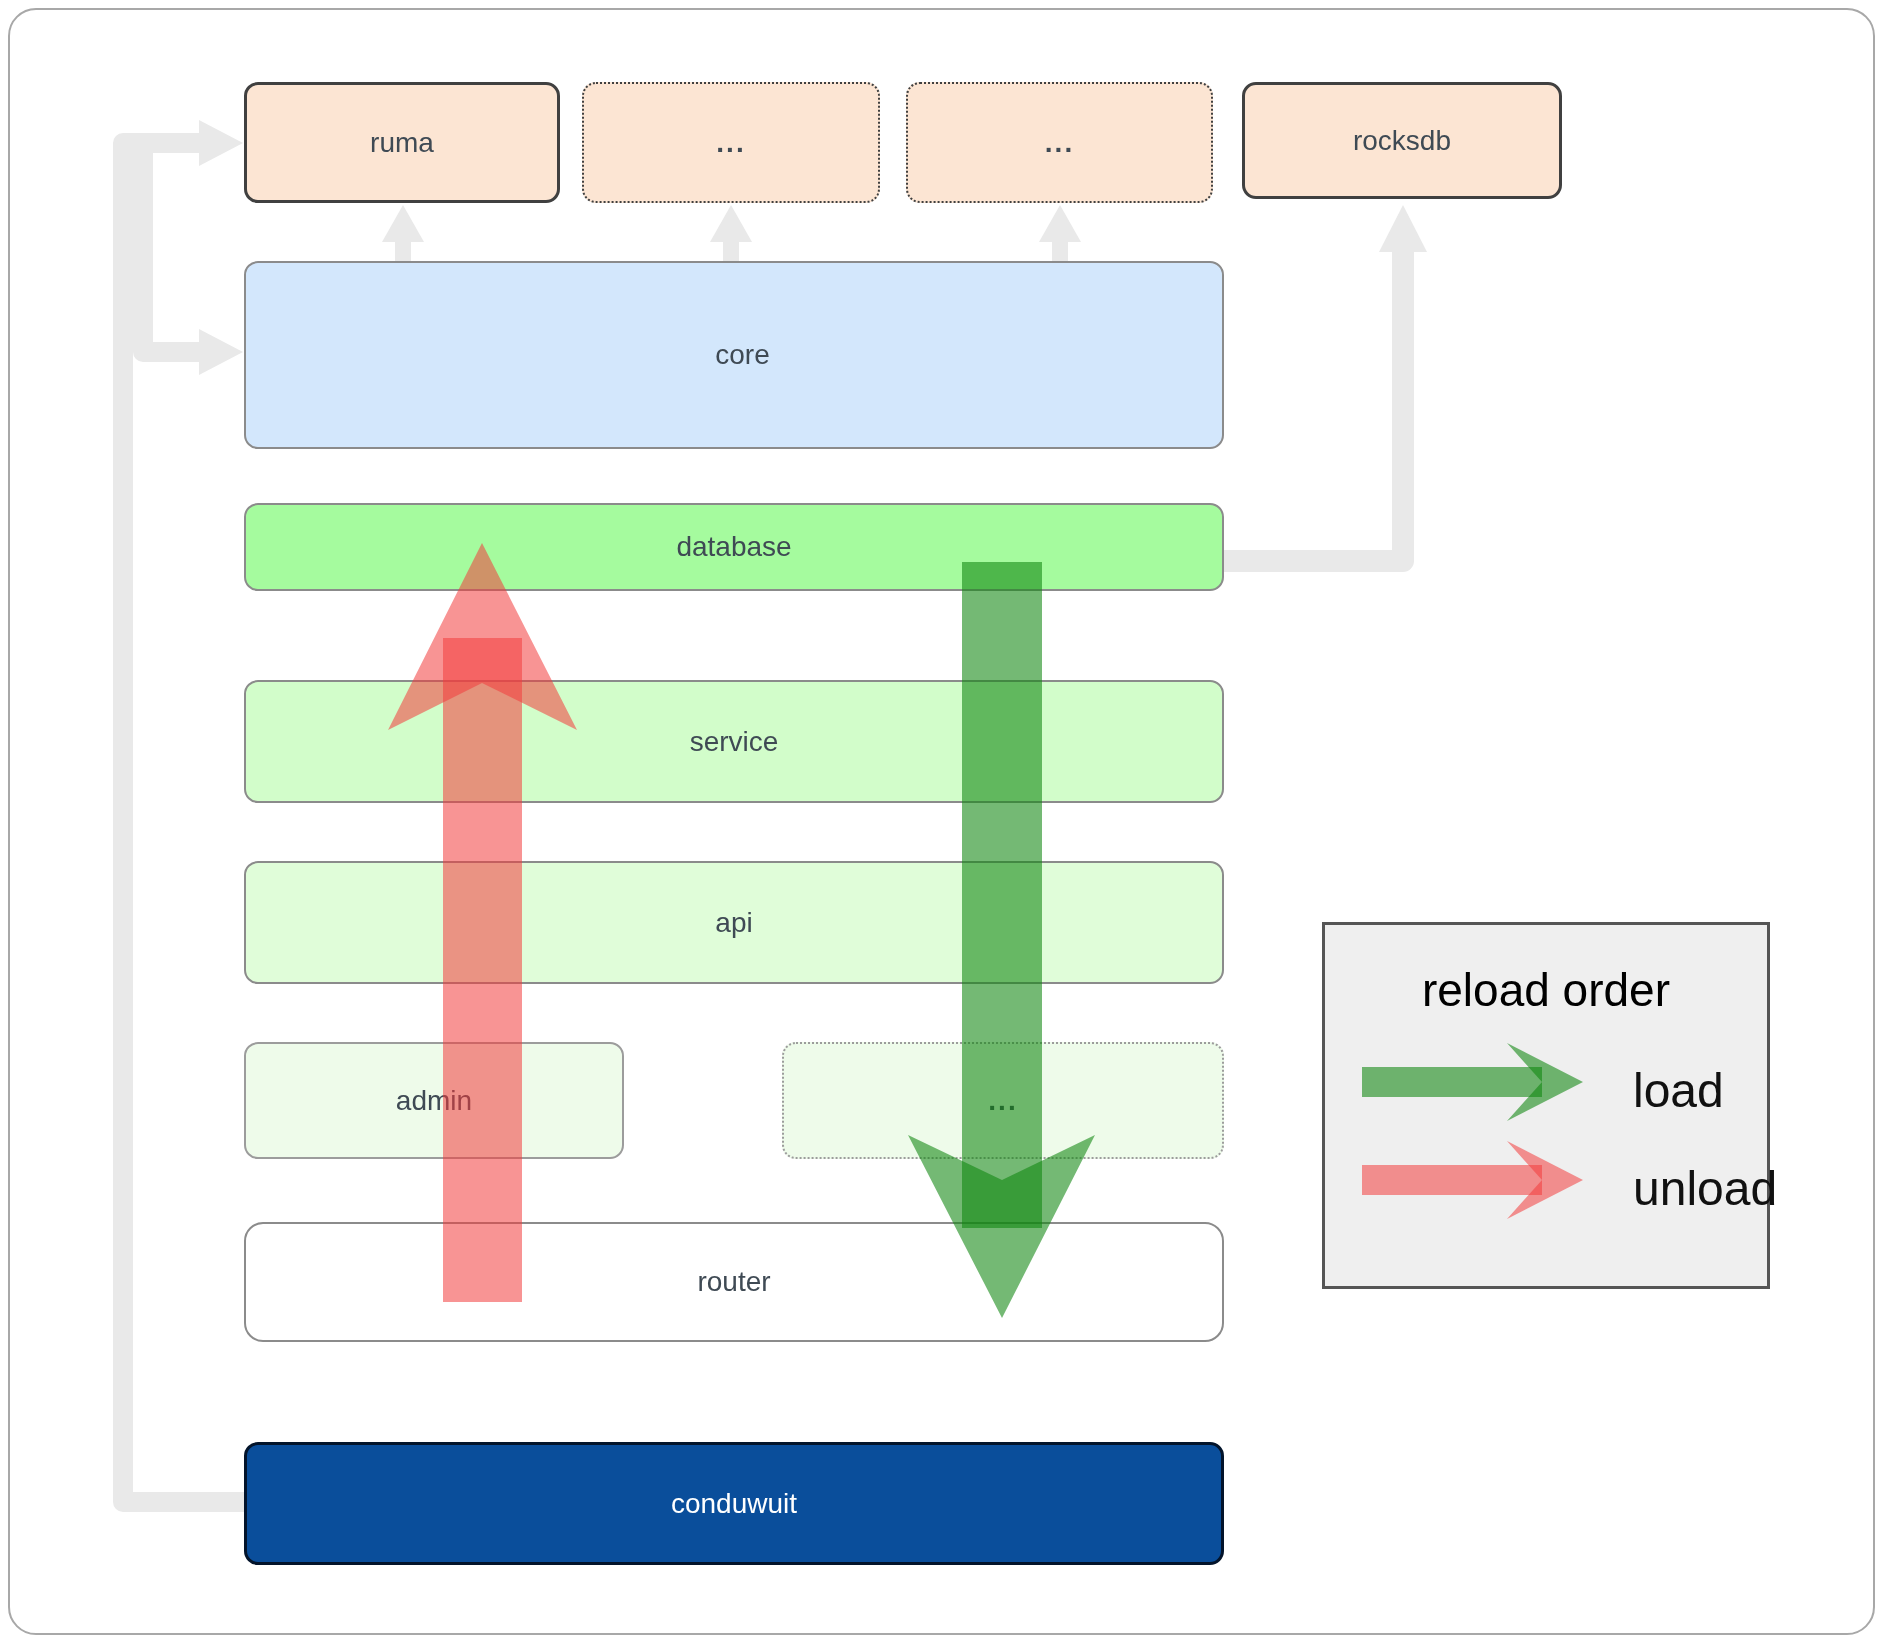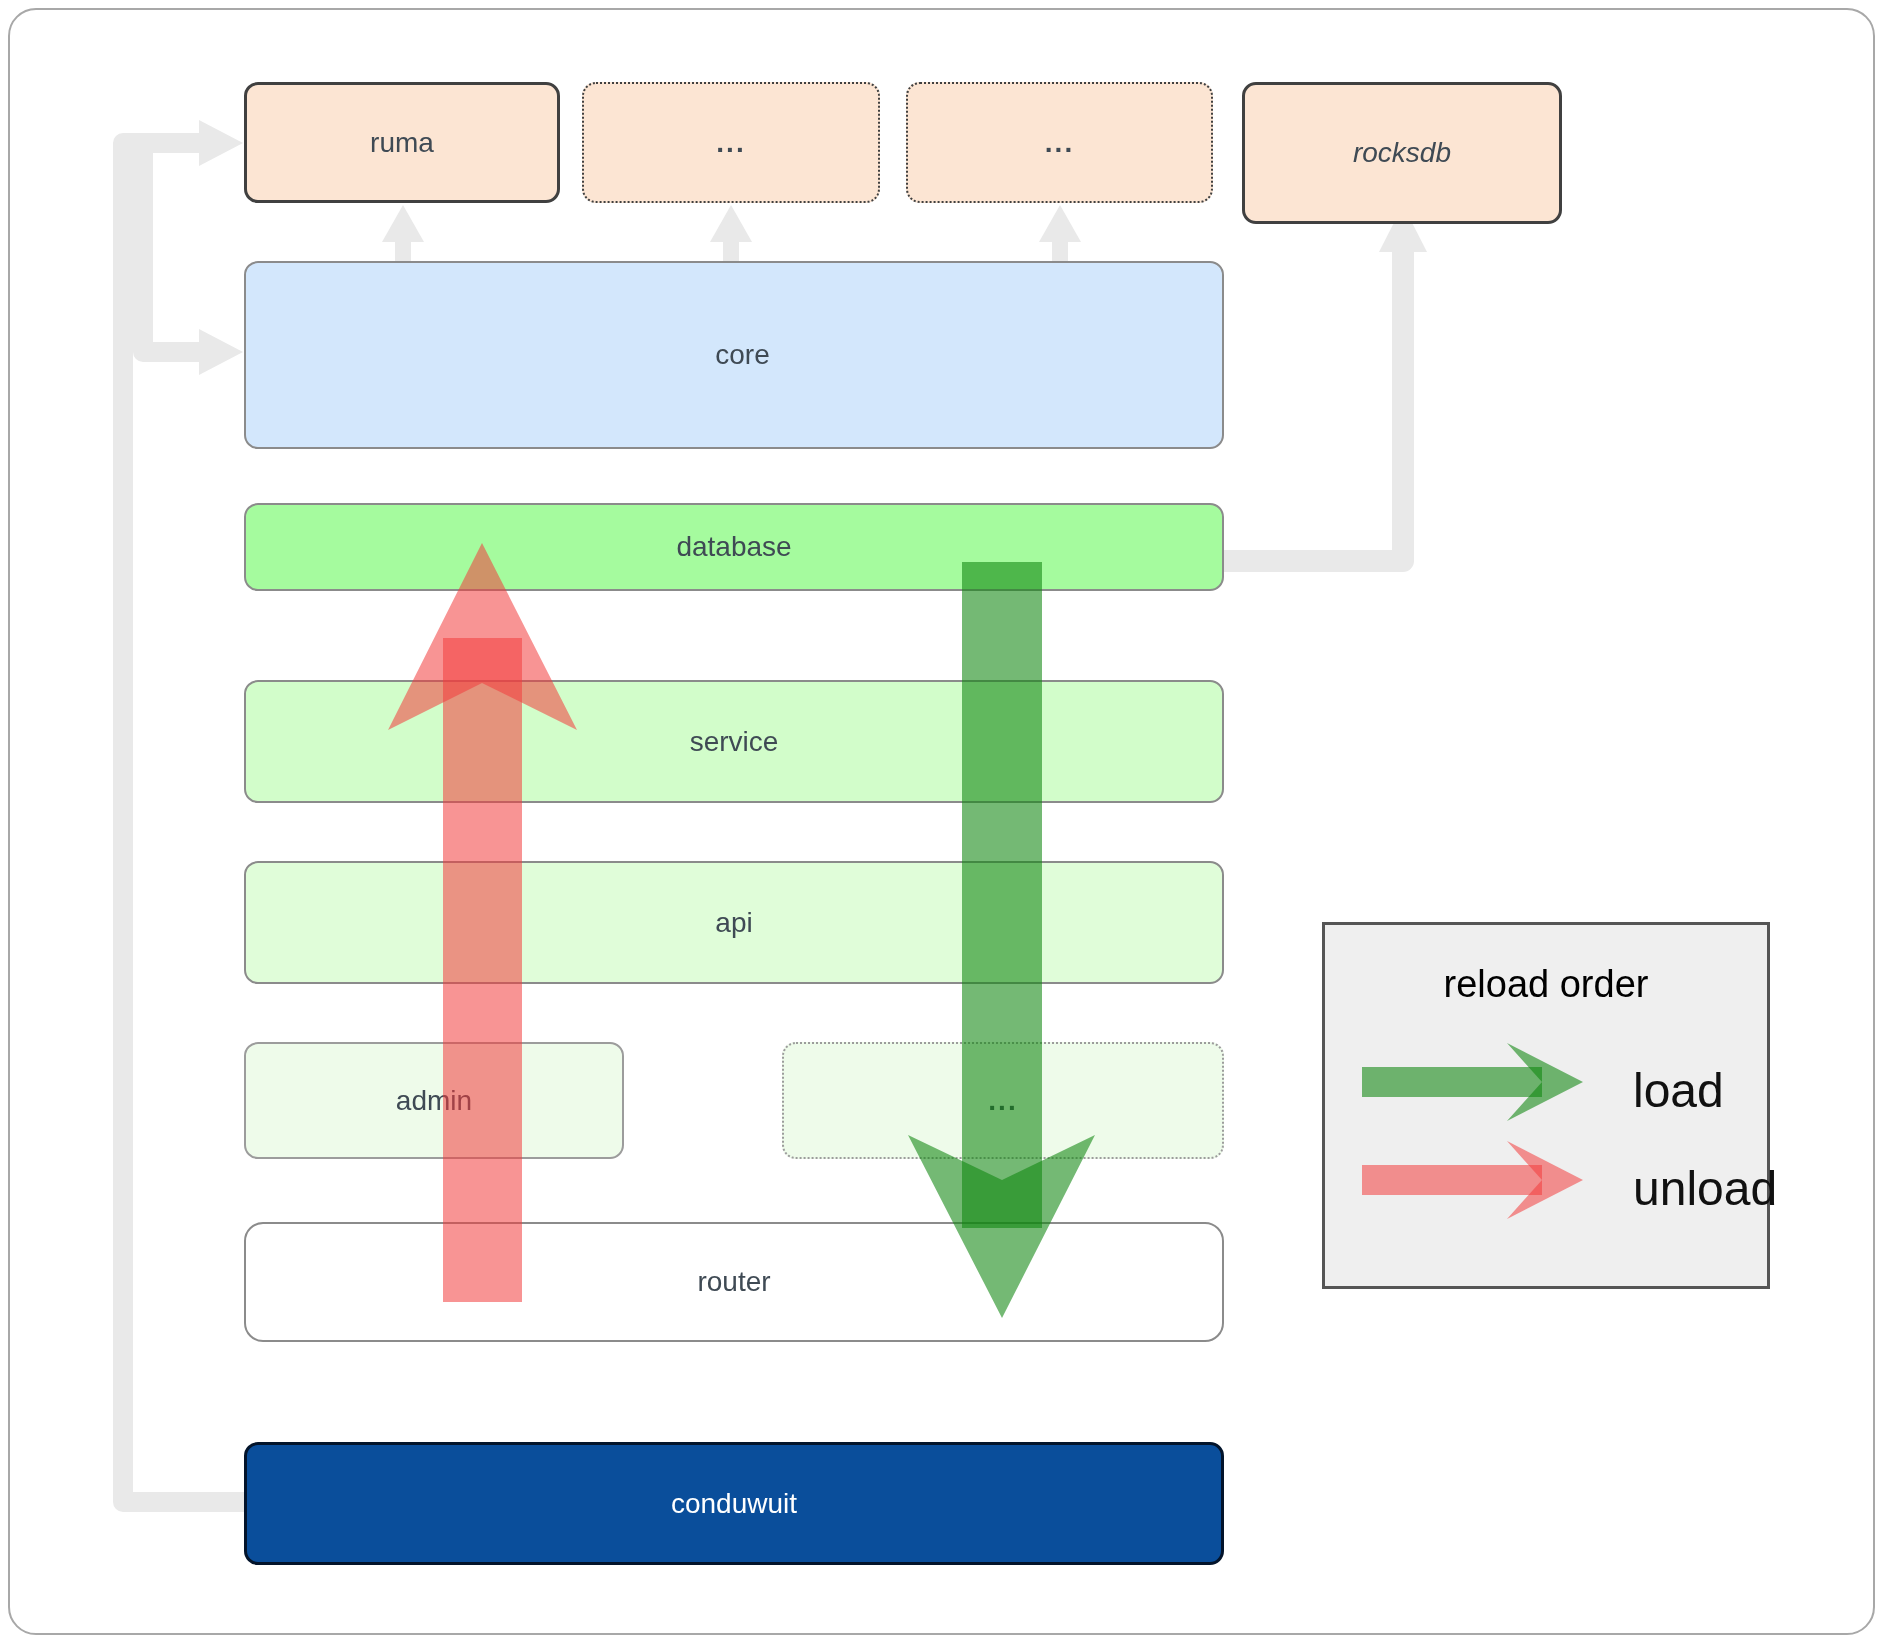--- a/index.html
+++ b/index.html
@@ -16,35 +16,35 @@
   .node .lbl{white-space:nowrap;}
   .dotted-dark{border:2px dotted #404040;}
   .solid-dark{border:3px solid #404040;}
   .solid-gray{border:2px solid #8b8b8b;}
   .dotted-gray{border:2px dotted #9c9c9c;}
   .dots{font-weight:700;letter-spacing:2px;}
   
   #n-ruma    {left:244px;top:82px;width:316px;height:121px;}
   #n-dep1    {left:582px;top:82px;width:298px;height:121px;}
   #n-dep2    {left:906px;top:82px;width:307px;height:121px;}
-  #n-rocksdb {left:1242px;top:82px;width:320px;height:142px;font-style:italic;}
+  #n-rocksdb {left:1242px;top:82px;width:320px;height:117px;}
   
   #n-core    {left:244px;top:261px;width:980px;height:188px;padding-left:17px;}
   #n-database{left:244px;top:503px;width:980px;height:88px;}
   #n-service {left:244px;top:680px;width:980px;height:123px;}
   #n-api     {left:244px;top:861px;width:980px;height:123px;}
   #n-admin   {left:244px;top:1042px;width:380px;height:117px;align-items:center;}
   #n-more    {left:782px;top:1042px;width:442px;height:117px;}
   #n-router  {left:244px;top:1222px;width:980px;height:120px;border-radius:19px;}
   #n-conduwuit{left:244px;top:1442px;width:980px;height:123px;color:#ffffff;}
   
   #legend{position:absolute;left:1322px;top:922px;width:448px;height:367px;
           box-sizing:border-box;background:#efefef;border:3px solid #555555;z-index:2;}
   #legend-title{position:absolute;left:0;top:38px;width:100%;text-align:center;
-                font-size:38px;color:#000;}
+                font-size:46px;color:#000;}
   .legend-label{position:absolute;font-size:48px;color:#111;}
   #legend-label-load{left:308px;top:138px;}
   #legend-label-unload{left:308px;top:236px;}
 </style>
 </head>
 <body>
 
 <div id="canvas">
   <div id="frame"></div>
 

